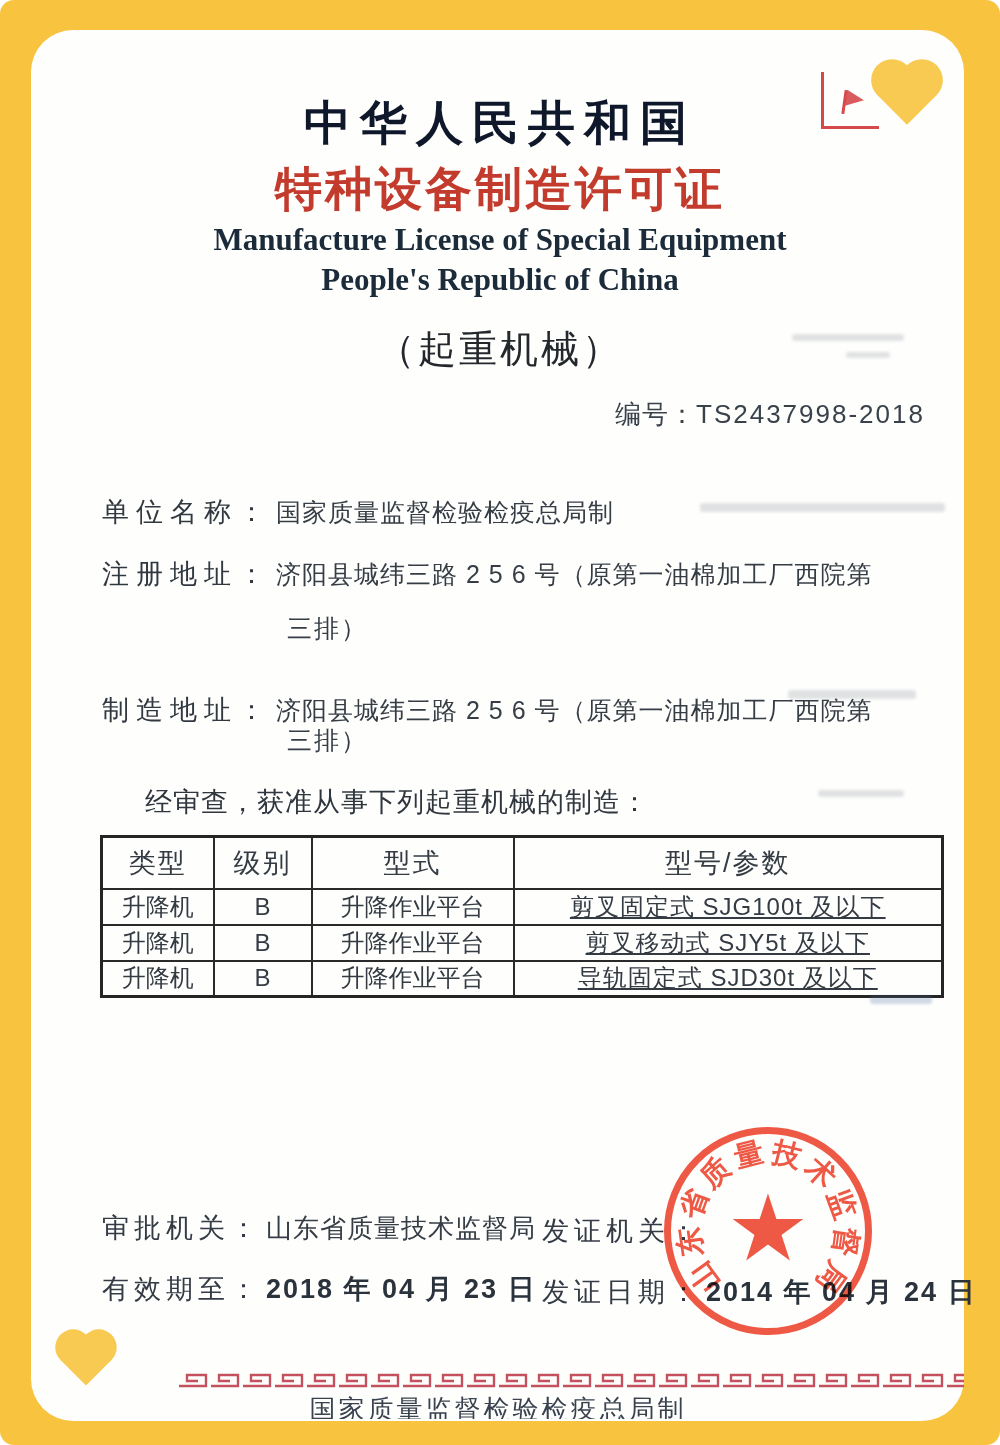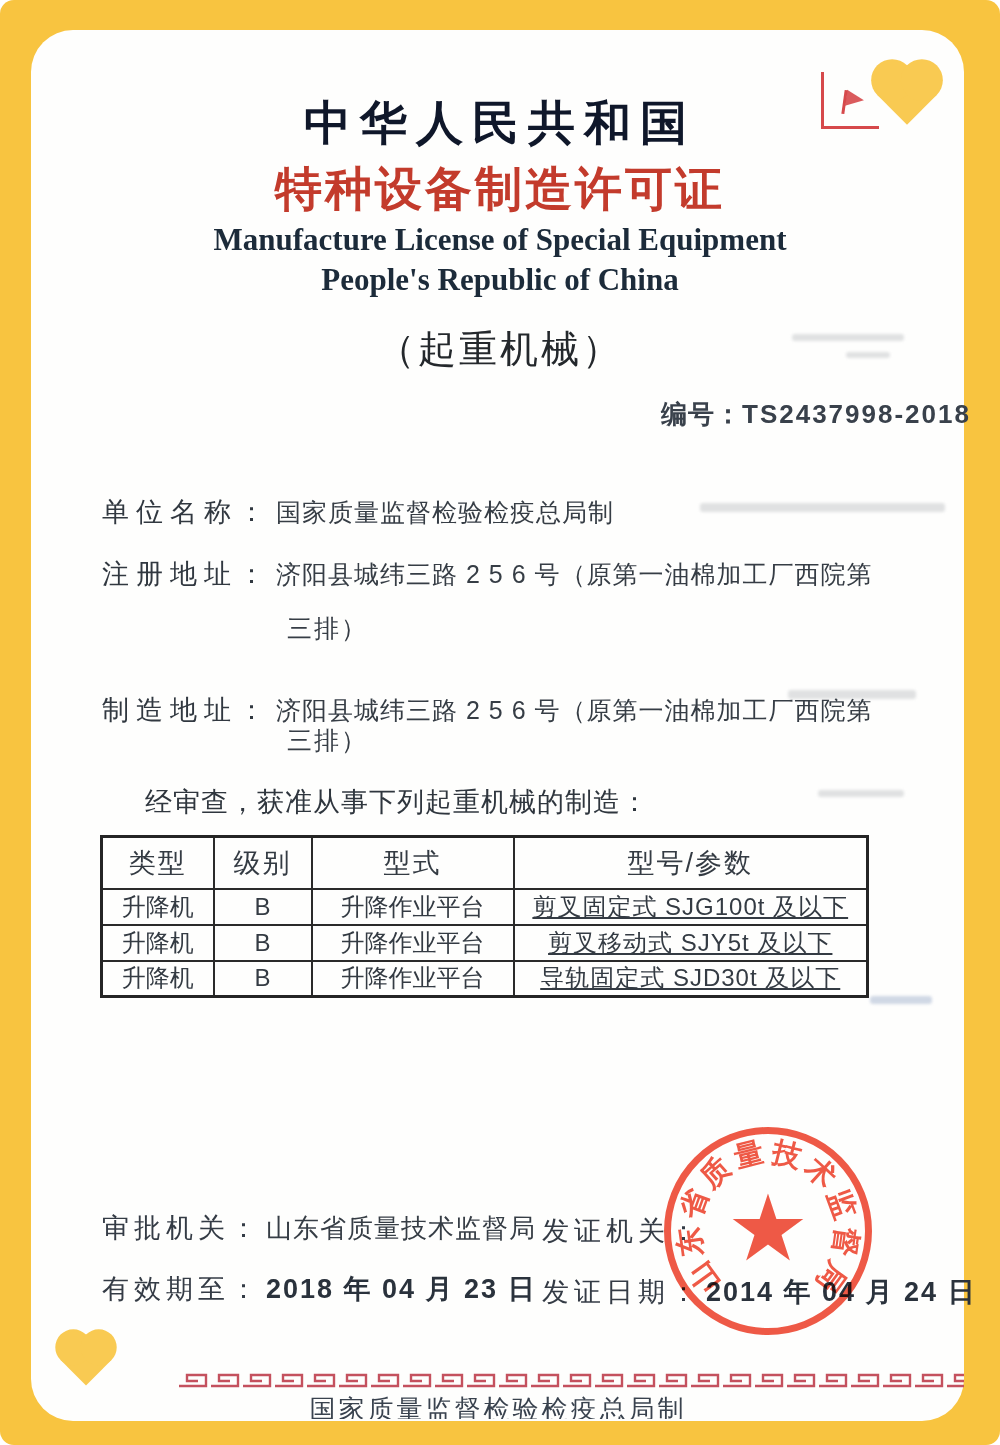--- a/index.html
+++ b/index.html
@@ -18,33 +18,33 @@
 
   
   .t-center { position:absolute; left:0; width:1000px; text-align:center; }
   .title-cn1 { top:92px;  font-size:47px; font-weight:700; color:#0f172a; letter-spacing:9px; }
   .title-cn2 { top:158px; font-size:47px; font-weight:700; color:#C33B2C; letter-spacing:3px; }
   .title-en  { font-family:"Liberation Serif", serif; font-weight:700; color:#1C2B3A; }
   .title-en1 { top:222px; font-size:31px; }
   .title-en2 { top:262px; font-size:31px; }
   .category  { top:324px; font-size:38px; color:#24282C; letter-spacing:3px; font-weight:500; }
 
-  .serial { position:absolute; left:661px; top:397px; font-size:26px; color:#39414B; letter-spacing:1px;font-weight:bold; }
+  .serial { position:absolute; left:615px; top:397px; font-size:26px; color:#39414B; letter-spacing:1px; }
   .serial .num { letter-spacing:2px; }
 
   
   .info-line { position:absolute; left:102px; white-space:nowrap; color:#363D45; }
   .info-line .lbl { font-size:27px; letter-spacing:7px; color:#313840; }
   .info-line .val { font-size:25px; letter-spacing:1px; margin-left:4px; }
   .wrap-line { position:absolute; left:287px; font-size:25px; letter-spacing:2px; color:#363D45; }
   .intro { position:absolute; left:145px; top:784px; font-size:27px; letter-spacing:1px; color:#2F363E; }
 
   
   table.scope {
-    position:absolute; left:100px; top:835px; width:769px;
+    position:absolute; left:100px; top:835px; width:844px;
     border-collapse:collapse; table-layout:fixed;
     border:3px solid #252525;
   }
   table.scope th, table.scope td {
     border:2px solid #2A2A2A; text-align:center; color:#343B43;
   }
   table.scope th { height:52px; font-size:27px; font-weight:500; letter-spacing:2px; }
   table.scope td { height:36px; font-size:24px; font-weight:400; }
   td.model { color:#4A5058; letter-spacing:1px;text-decoration:underline; }
 

